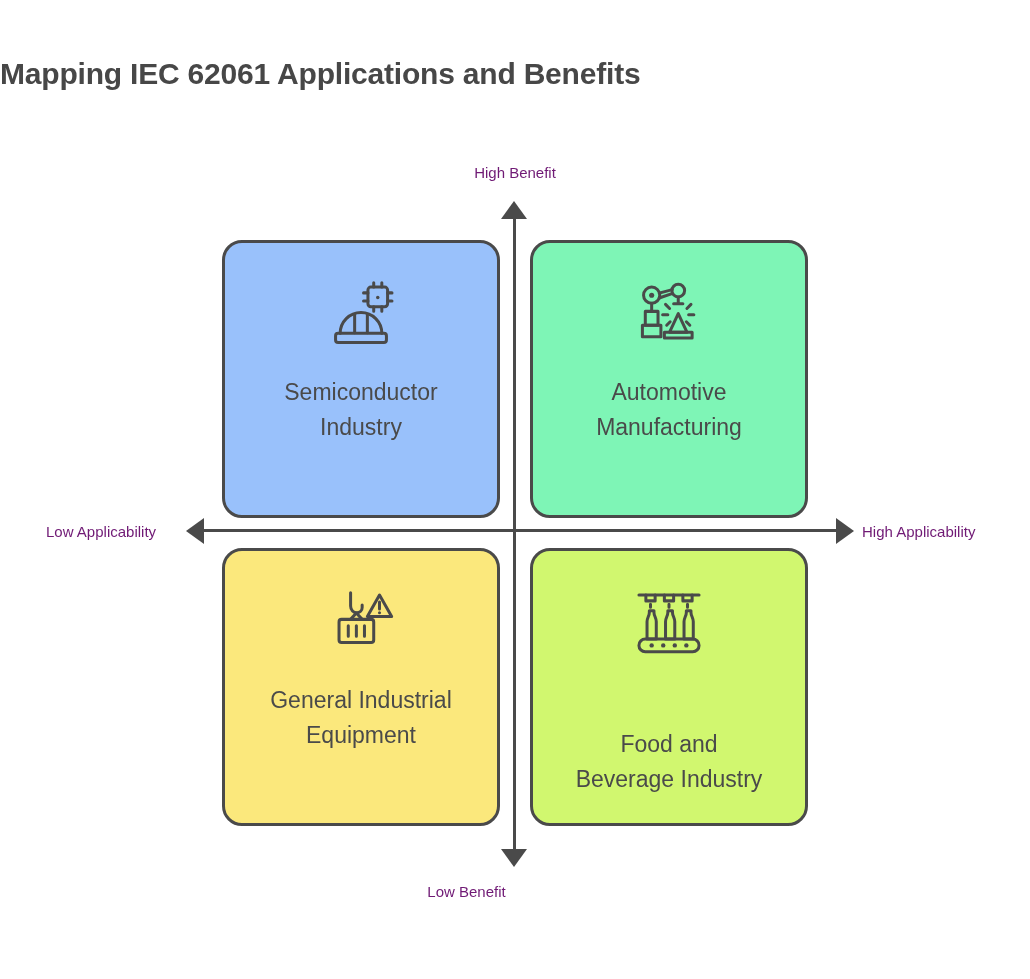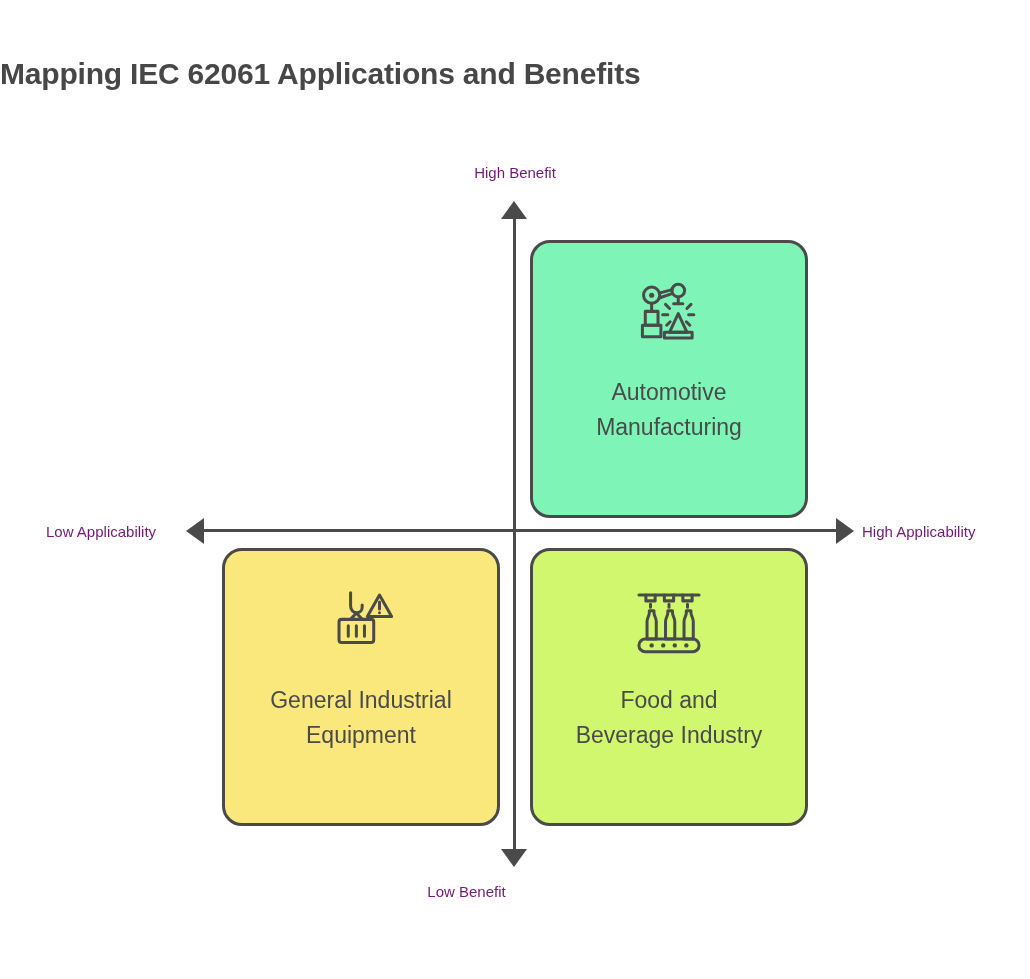--- a/index.html
+++ b/index.html
@@ -161,20 +161,32 @@
   <div class="arrow-head" id="arrow-up"></div>
   <div class="arrow-head" id="arrow-down"></div>
   <div class="arrow-head" id="arrow-left"></div>
   <div class="arrow-head" id="arrow-right"></div>
 
   <div class="axis-label" id="label-high-benefit">High Benefit</div>
   <div class="axis-label" id="label-low-benefit">Low Benefit</div>
   <div class="axis-label" id="label-low-applicability">Low Applicability</div>
   <div class="axis-label" id="label-high-applicability">High Applicability</div>
 
+  <div class="quad-card" id="card-semiconductor" style="background:#99c1fb;">
+    <svg class="quad-icon" viewBox="0 0 64 64" fill="none" stroke="#4a4a4a" stroke-width="2.6" stroke-linecap="round" stroke-linejoin="round">
+      <rect x="38" y="7" width="17" height="17" rx="2.5"></rect>
+      <circle cx="46.5" cy="16" r="1.5" fill="#4a4a4a" stroke="none"></circle>
+      <path d="M43 7V3.2M50 7V3.2M43 24v3.8M50 24v3.8M38 12h-3.8M38 19h-3.8M55 12h3.8M55 19h3.8"></path>
+      <path d="M14 47c0-10 8-18 18-18s18 8 18 18"></path>
+      <path d="M26.5 30.5v16M37.5 30.5v16"></path>
+      <rect x="10" y="47" width="44" height="8" rx="2.2"></rect>
+    </svg>
+    <div class="quad-label">Semiconductor
+Industry</div>
+  </div>
 
   <div class="quad-card" id="card-automotive" style="background:#7ef5b6;">
     <svg class="quad-icon" viewBox="0 0 64 64" fill="none" stroke="#4a4a4a" stroke-width="2.6" stroke-linecap="round" stroke-linejoin="round">
       <circle cx="17" cy="14" r="7"></circle>
       <circle cx="17" cy="14" r="2.2" fill="#4a4a4a" stroke="none"></circle>
       <circle cx="40" cy="10" r="5.5"></circle>
       <path d="M23.5 12.2 34.8 9.2M23.5 16.4 34.6 12.6"></path>
       <path d="M17 21v7"></path>
       <path d="M11.5 28h11v12h-11z"></path>
       <path d="M9 40h16v10H9z"></path>
@@ -194,21 +206,21 @@
       <rect x="13" y="28" width="30" height="20" rx="2.2"></rect>
       <path d="M21 33.5v9M28 33.5v9M35 33.5v9"></path>
       <path d="M48 7 37.5 25.5h21z"></path>
       <path d="M48 13v6"></path>
       <circle cx="48" cy="22.2" r="1.3" fill="#4a4a4a" stroke="none"></circle>
     </svg>
     <div class="quad-label">General Industrial
 Equipment</div>
   </div>
 
-  <div class="quad-card" id="card-food" style="background:#d1f76f;">
+  <div class="quad-card" id="card-food" style="background:#d1f76f;gap:44px;">
     <svg class="quad-icon" viewBox="0 0 64 64" fill="none" stroke="#4a4a4a" stroke-width="2.6" stroke-linecap="round" stroke-linejoin="round">
       <path d="M6 7h52"></path>
       <path d="M12 7v5h8V7M28 7v5h8V7M44 7v5h8V7"></path>
       <path d="M16 15v2.5M32 15v2.5M48 15v2.5"></path>
       <path d="M13 45V30c0-3.4 2-5 2-8v-1.5h4V22c0 3 2 4.6 2 8v15z"></path>
       <path d="M29 45V30c0-3.4 2-5 2-8v-1.5h4V22c0 3 2 4.6 2 8v15z"></path>
       <path d="M45 45V30c0-3.4 2-5 2-8v-1.5h4V22c0 3 2 4.6 2 8v15z"></path>
       <rect x="6" y="45" width="52" height="11" rx="5.5"></rect>
       <circle cx="17" cy="50.5" r="1.9" fill="#4a4a4a" stroke="none"></circle>
       <circle cx="27" cy="50.5" r="1.9" fill="#4a4a4a" stroke="none"></circle>

